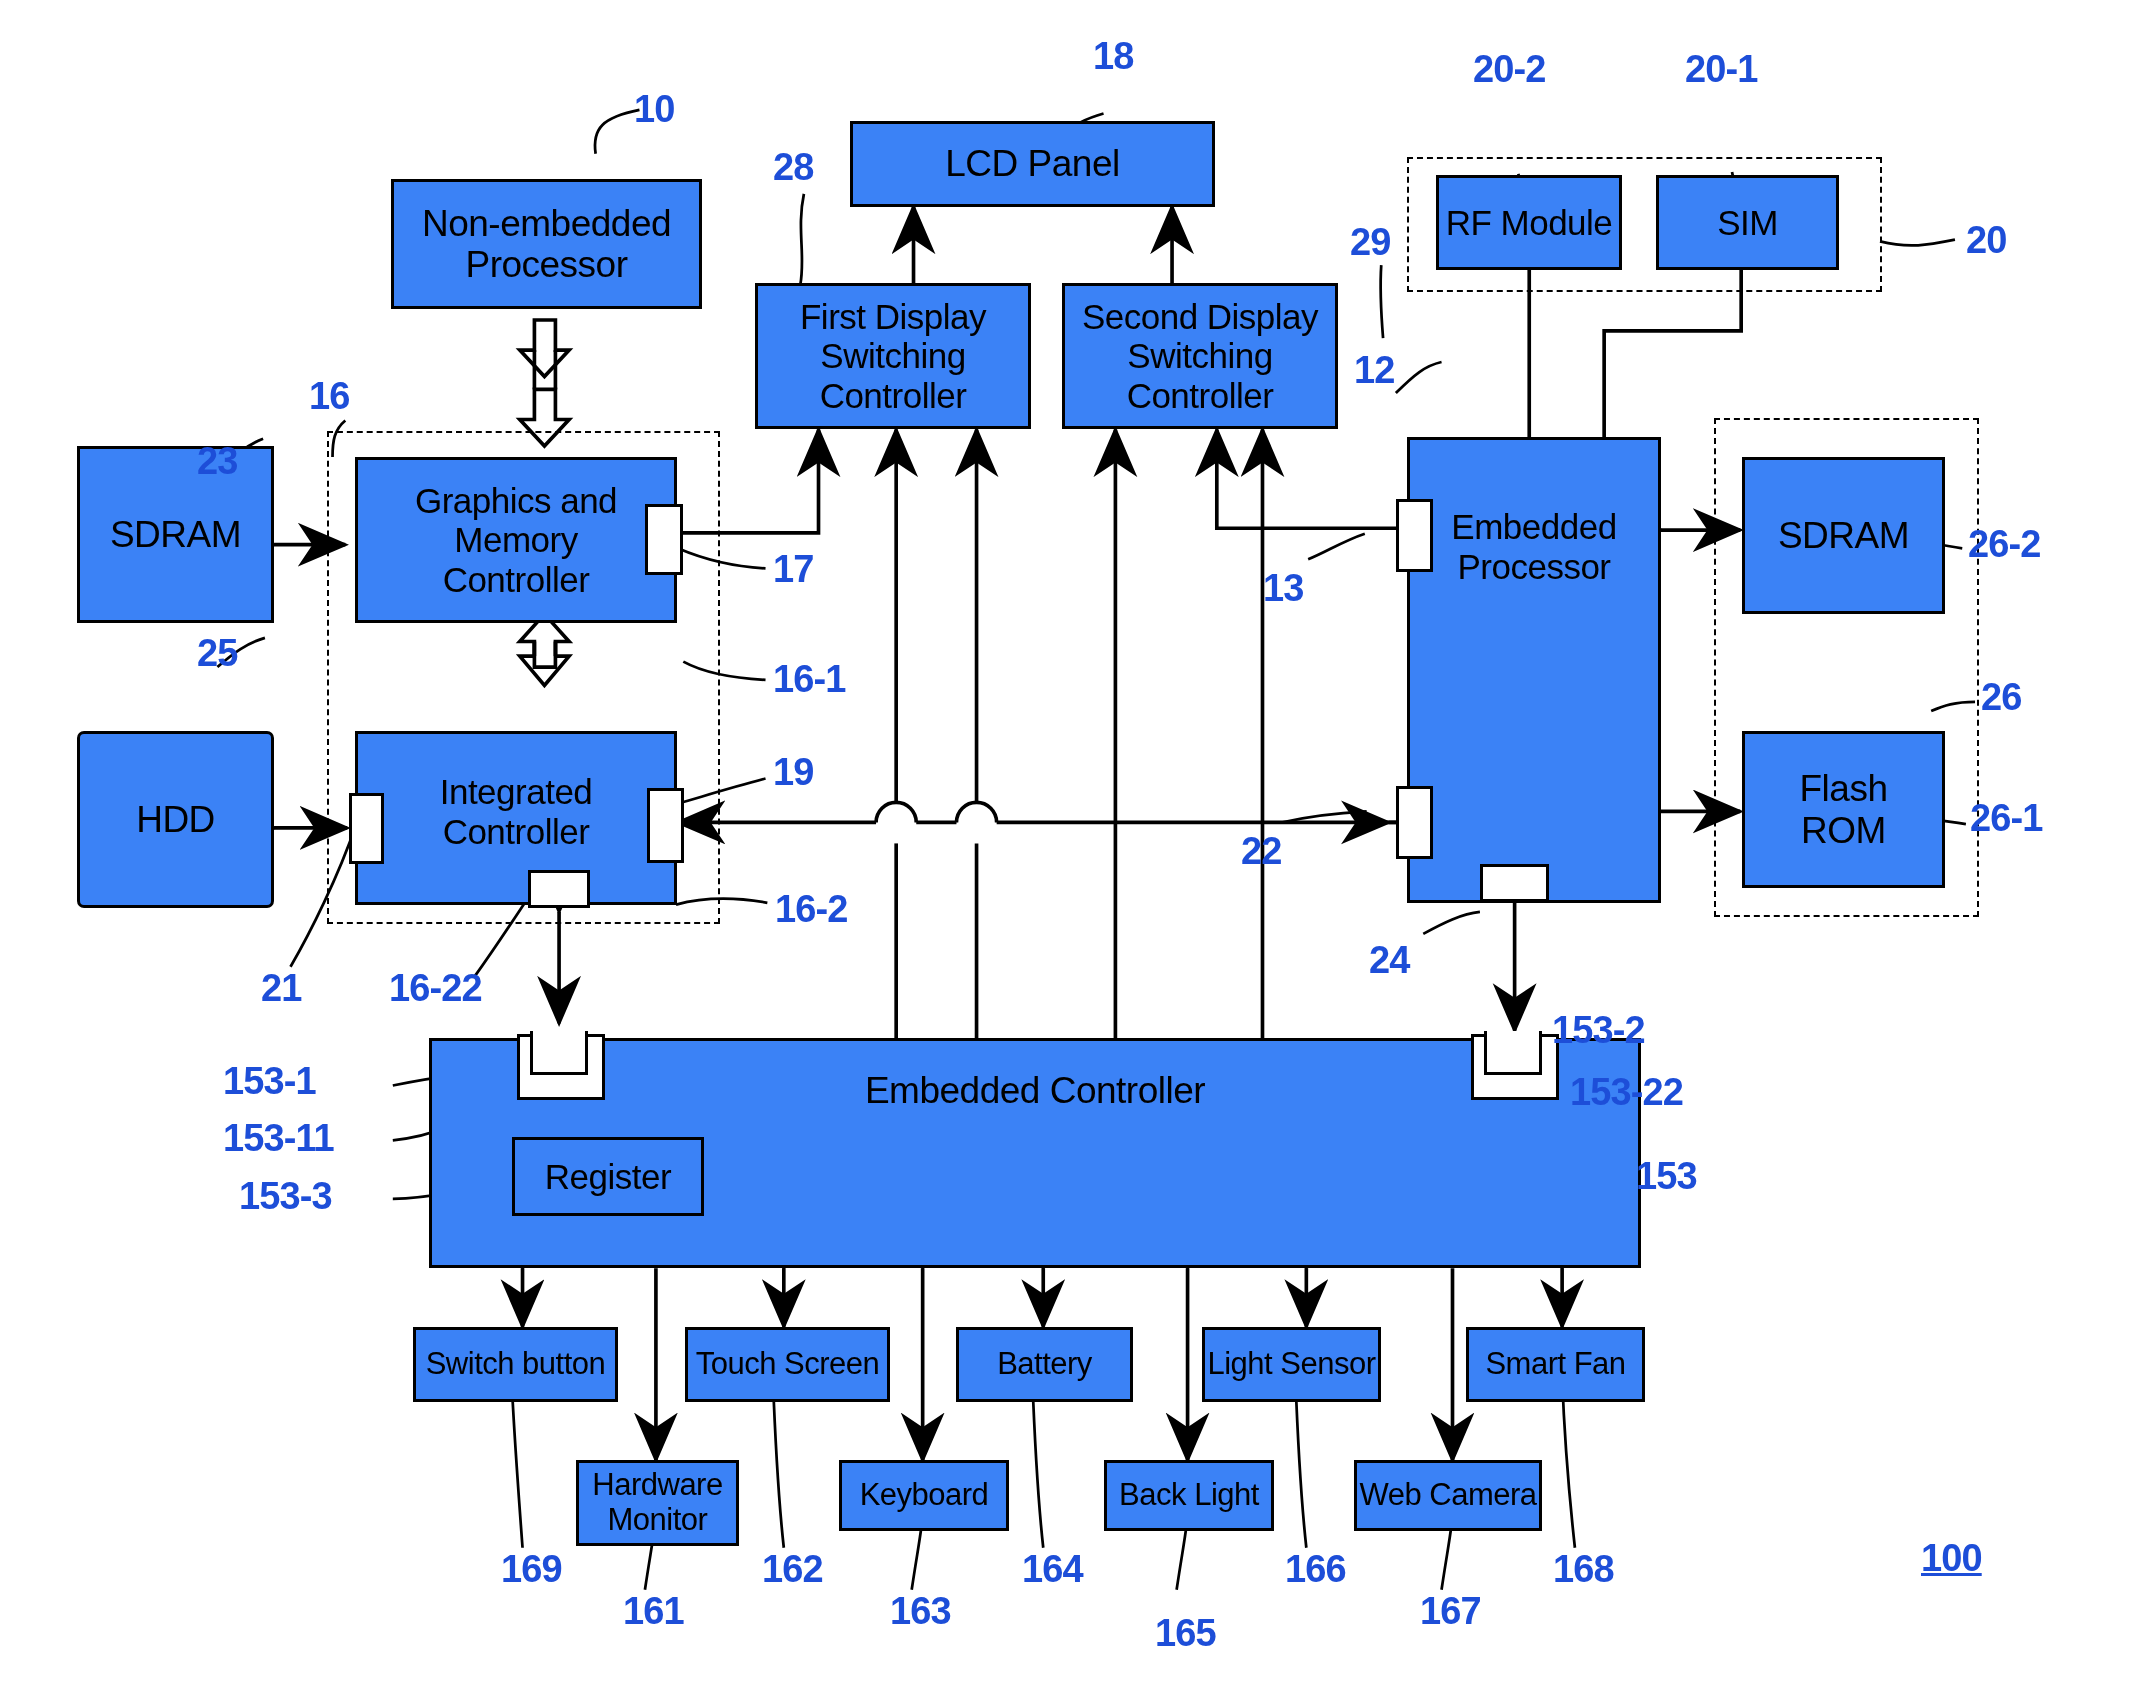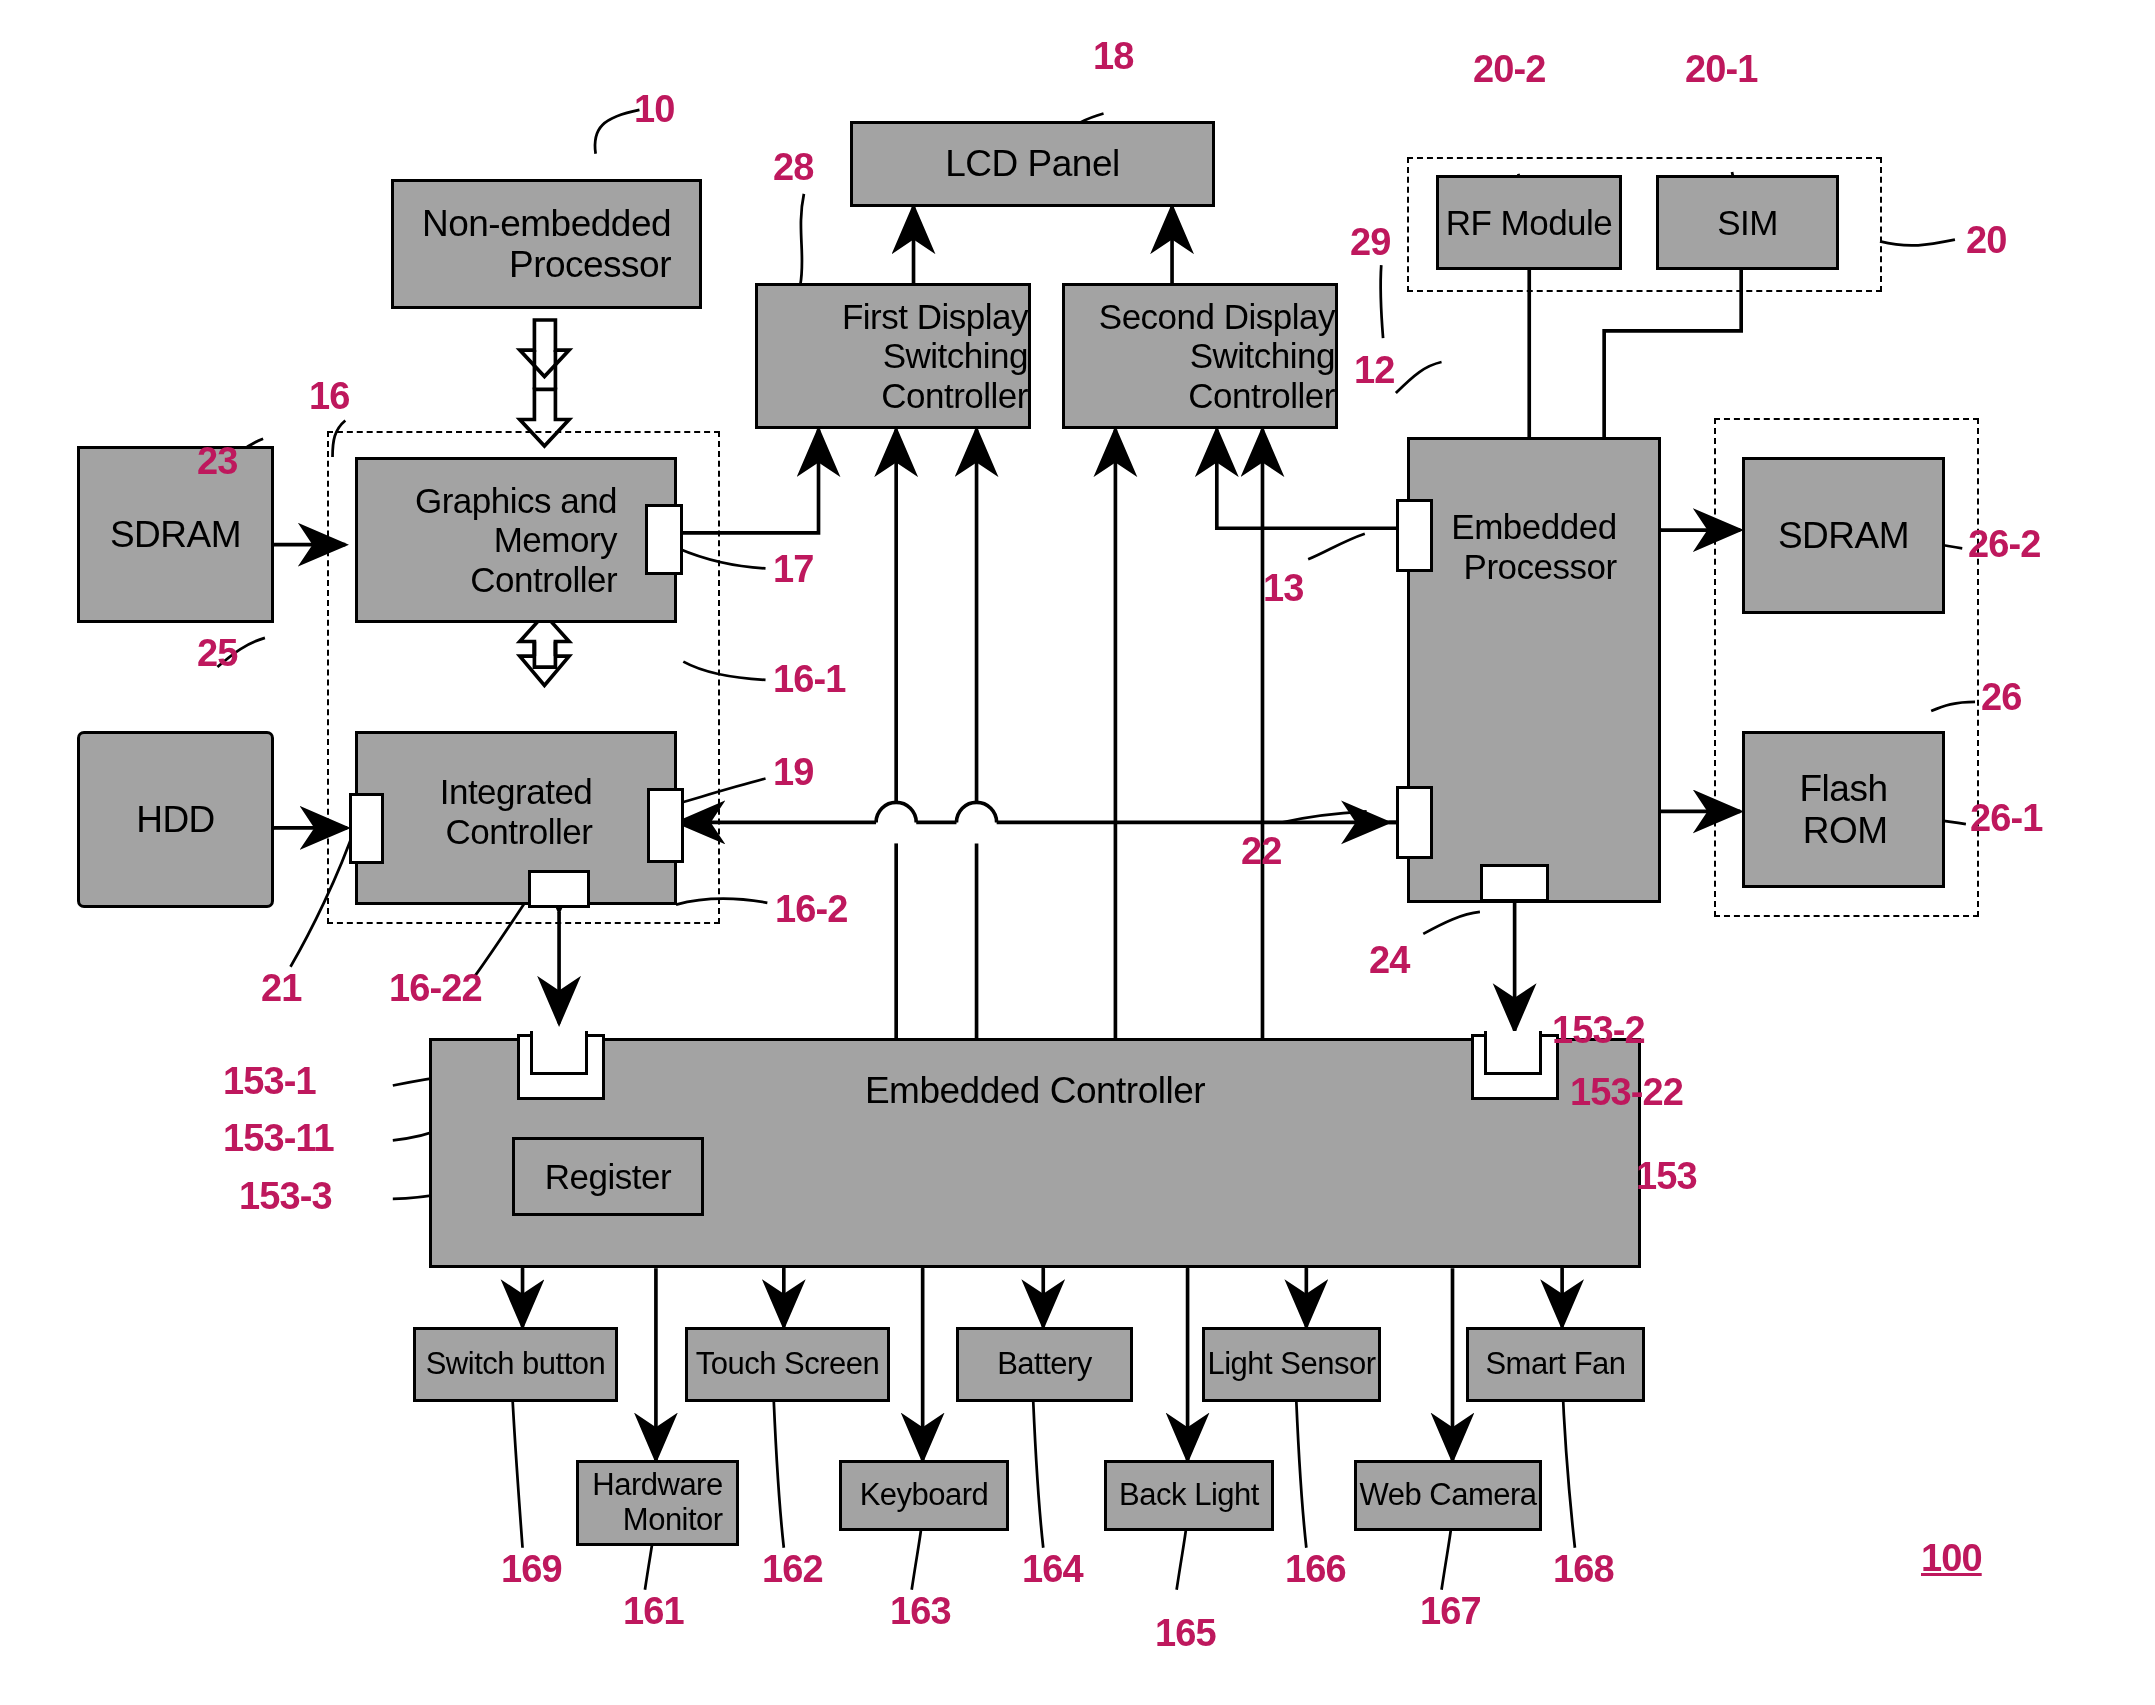--- a/index.html
+++ b/index.html
@@ -3,24 +3,24 @@
 <meta charset="utf-8">
 <style>
   html,body{margin:0;padding:0;background:#ffffff;}
   body{font-family:"Liberation Sans", sans-serif;}
   #stage{position:relative;width:2155px;height:1706px;background:#fff;overflow:hidden;}
 
   
   .box{
     position:absolute;
     border:3.7px solid #000;
-    background:#a3a3a3;
+    background:#3b82f6;
     box-sizing:border-box;
     display:flex;align-items:center;justify-content:center;
-    text-align:right;
+    text-align:center;
     line-height:1.12;
     color:#000;
     font-family:"Liberation Sans", sans-serif;
     letter-spacing:-0.5px;
   }
   .dash{
     position:absolute;
     border:2.7px dashed #000;
     background:transparent;
     box-sizing:border-box;
@@ -28,21 +28,21 @@
   .port{
     position:absolute;
     border:3.7px solid #000;
     background:#fff;
     box-sizing:border-box;
   }
   .ref{
     position:absolute;
     font-size:38px;
     font-weight:bold;
-    color:#be185d;
+    color:#1d4ed8;
     white-space:nowrap;
     font-family:"Liberation Sans", sans-serif;
     letter-spacing:-0.9px;
   }
   .ref.u{text-decoration:underline;}
   svg.ov{position:absolute;left:0;top:0;width:2155px;height:1706px;pointer-events:none;}
   .t20{font-size:31px;}
   .t22{font-size:35px;}
   .t24{font-size:37px;}
 </style>

